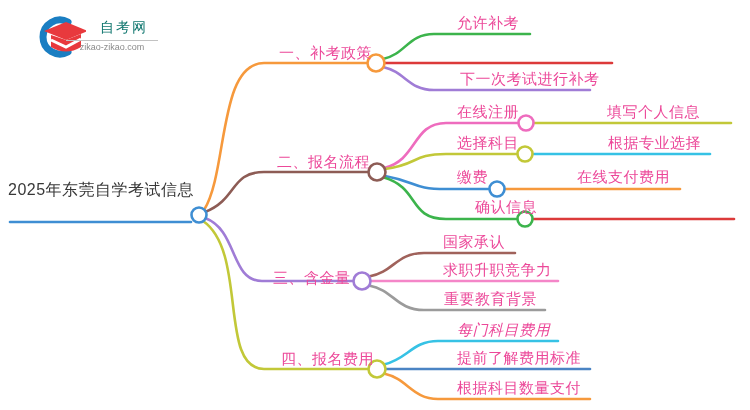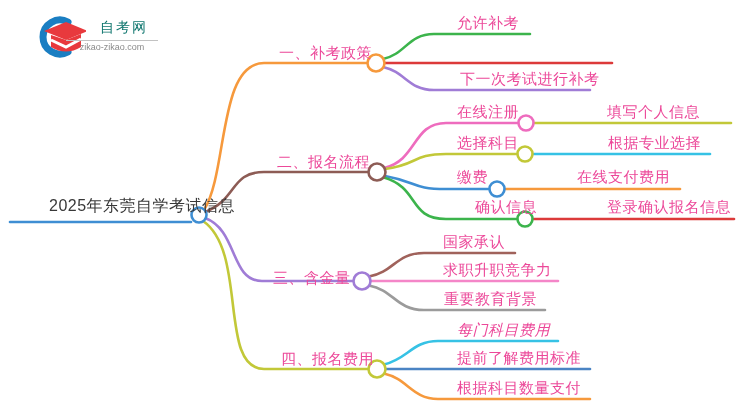--- a/index.html
+++ b/index.html
@@ -72,35 +72,34 @@
       <path d="M 40 8 A 17 17 0 1 0 40 38" fill="none" stroke="#1a7ec2" stroke-width="7" stroke-linecap="round"></path>
       <polygon points="16,17 38,8 60,17 38,26" fill="#e8393d"></polygon>
       <path d="M 23 21 L 23 33 Q 38 42 53 33 L 53 20 L 38 26 Z" fill="#e8393d"></path>
       <polyline points="23,26 38,33 53,25" fill="none" stroke="#ffffff" stroke-width="3"></polyline>
     </svg>
     <div class="logo-name">自考网</div>
     <div class="logo-sep"></div>
     <div class="logo-url">zikao-zikao.com</div>
   </div>
 
-  <div class="lbl center" style="left:8px;top:196px;margin-left:41px;">2025年东莞自学考试信息</div>
+  <div class="lbl center" style="left:8px;top:180px;">2025年东莞自学考试信息</div>
 
   <div class="lbl" style="left:279px;top:44px;">一、补考政策</div>
   <div class="lbl" style="left:457px;top:14px;">允许补考</div>
   <div class="lbl" style="left:460px;top:70px;">下一次考试进行补考</div>
 
   <div class="lbl" style="left:277px;top:153px;">二、报名流程</div>
   <div class="lbl" style="left:457px;top:103px;">在线注册</div>
   <div class="lbl" style="left:607px;top:103px;">填写个人信息</div>
   <div class="lbl" style="left:457px;top:134px;">选择科目</div>
   <div class="lbl" style="left:608px;top:134px;">根据专业选择</div>
   <div class="lbl" style="left:457px;top:168px;">缴费</div>
   <div class="lbl" style="left:577px;top:168px;">在线支付费用</div>
   <div class="lbl" style="left:457px;top:198px;margin-left:18px;">确认信息</div>
-  <div class="lbl" style="left:607px;top:198px;">登录确认报名信息</div>
 
   <div class="lbl" style="left:273px;top:262px;margin-top:7px;">三、含金量</div>
   <div class="lbl" style="left:443px;top:233px;">国家承认</div>
   <div class="lbl" style="left:443px;top:261px;">求职升职竞争力</div>
   <div class="lbl" style="left:444px;top:290px;">重要教育背景</div>
 
   <div class="lbl" style="left:281px;top:350px;">四、报名费用</div>
   <div class="lbl" style="left:457px;top:321px;font-style:italic;">每门科目费用</div>
   <div class="lbl" style="left:457px;top:349px;">提前了解费用标准</div>
   <div class="lbl" style="left:457px;top:379px;">根据科目数量支付</div>

